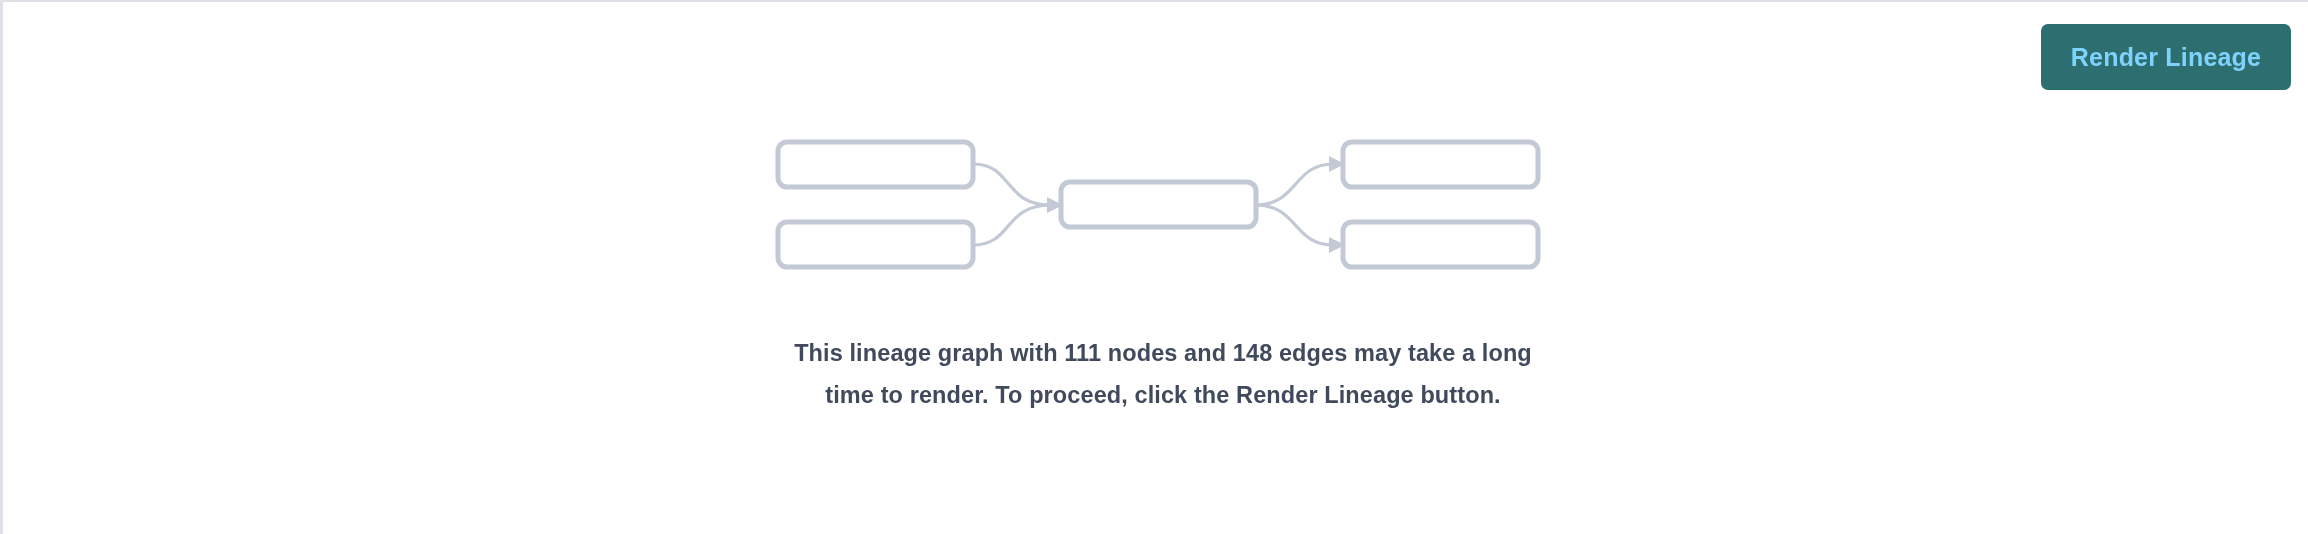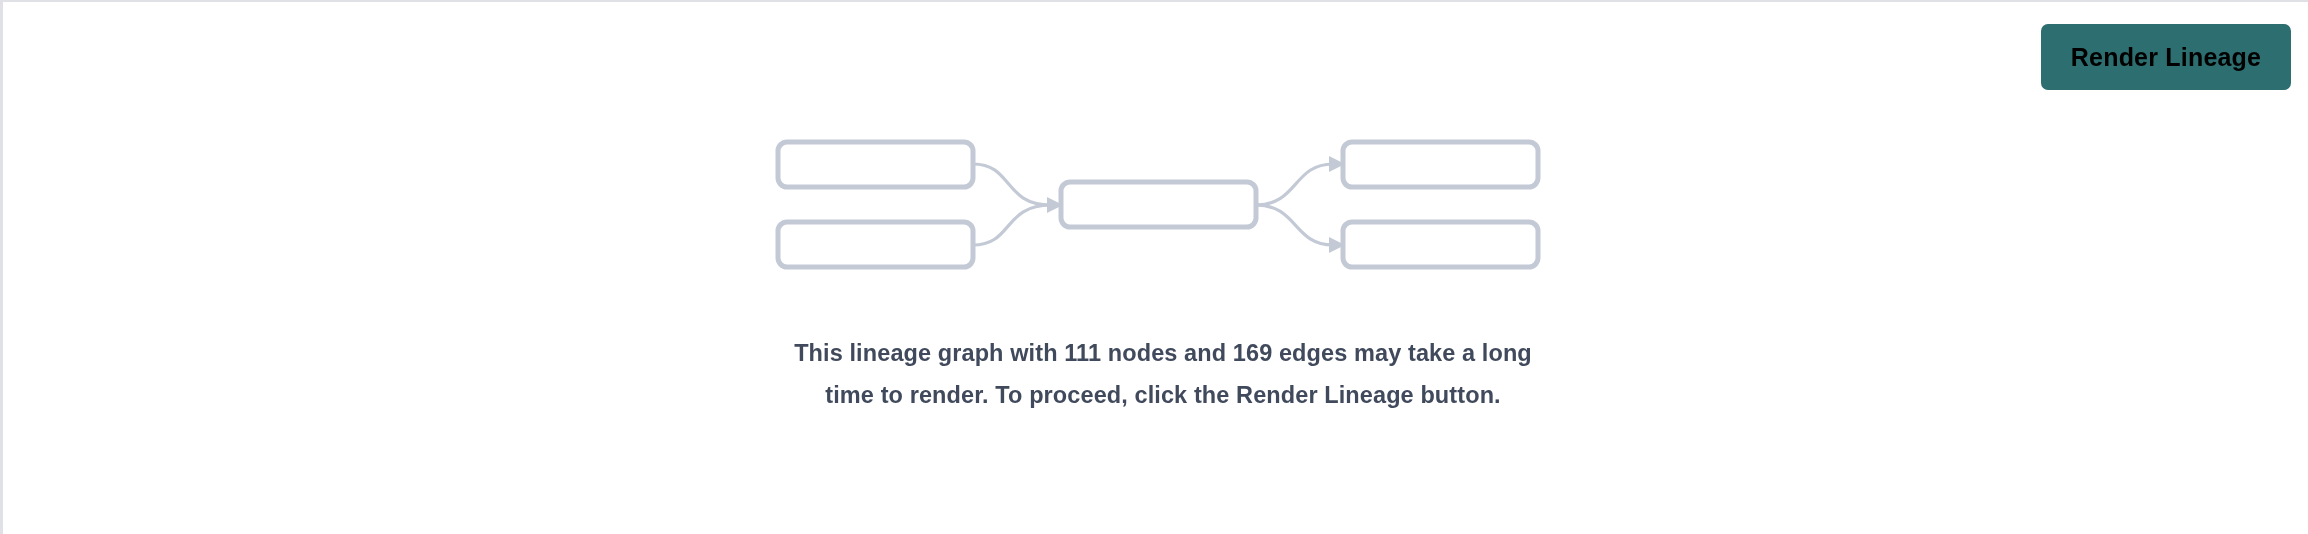--- a/index.html
+++ b/index.html
@@ -35,21 +35,21 @@
     height: 110px;
     pointer-events: none;
   }
   #render-lineage-button {
     position: absolute;
     left: 2038px;
     top: 22px;
     width: 250px;
     height: 66px;
     background: #2d6e70;
-    color: #000000;
+    color: #7dd3fc;
     border: none;
     border-radius: 7px;
     font-family: "Liberation Sans", sans-serif;
     font-size: 25px;
     font-weight: bold;
     letter-spacing: 0.2px;
     cursor: pointer;
     pointer-events: auto;
     display: flex;
     align-items: center;
@@ -125,15 +125,15 @@
       <polygon class="ghost-arrow" points="1326,235 1342,243 1326,251"></polygon>
 
       <rect class="ghost-node" x="775" y="140" width="195" height="45" rx="9" ry="9"></rect>
       <rect class="ghost-node" x="775" y="220" width="195" height="45" rx="9" ry="9"></rect>
       <rect class="ghost-node" x="1058" y="180" width="195" height="45" rx="9" ry="9"></rect>
       <rect class="ghost-node" x="1340" y="140" width="195" height="45" rx="9" ry="9"></rect>
       <rect class="ghost-node" x="1340" y="220" width="195" height="45" rx="9" ry="9"></rect>
     </svg>
   </div>
 
-  <div id="lineage-warning">This lineage graph with 111 nodes and 169 edges may take a long time to render. To proceed, click the Render Lineage button.</div>
+  <div id="lineage-warning">This lineage graph with 111 nodes and 148 edges may take a long time to render. To proceed, click the Render Lineage button.</div>
 
 </div>
 
 </body></html>

